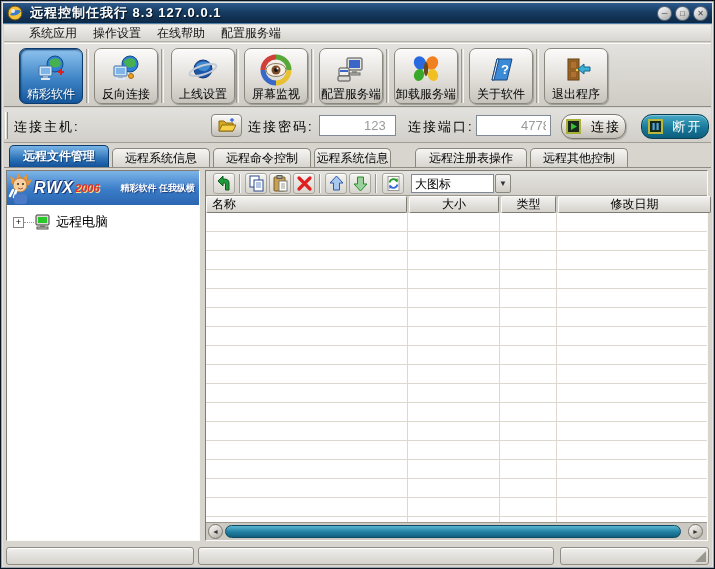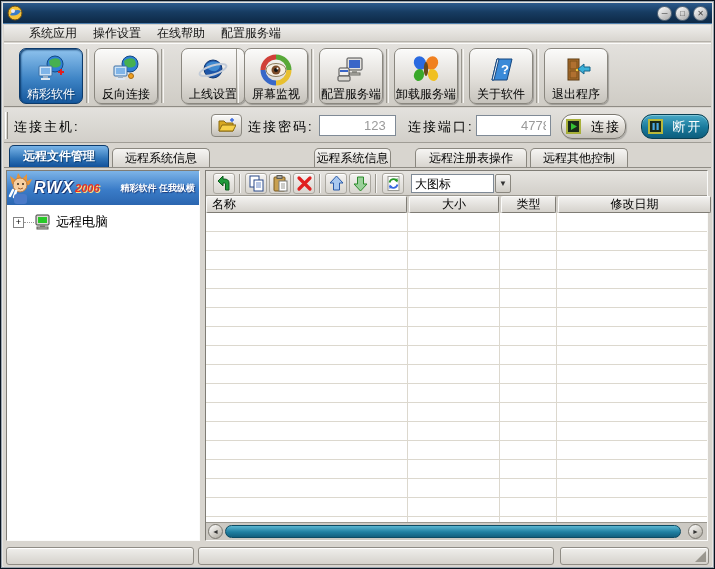--- a/index.html
+++ b/index.html
@@ -127,20 +127,21 @@
 <body>
 
 <div class="window">
 
   <div class="titlebar">
     <svg class="app-icon" viewBox="0 0 17 16">
       <circle cx="8" cy="8" r="7" fill="#f5c33a" stroke="#6a4a10"></circle>
       <path d="M3 10 Q8 3 14 6 Q10 12 3 10 Z" fill="#3a7cc8"></path>
       <circle cx="6" cy="6" r="2" fill="#e8e8f8"></circle>
     </svg>
+    <span class="title-text">远程控制任我行 8.3  127.0.0.1</span>
     <div class="win-controls">
       <div class="winbtn">─</div>
       <div class="winbtn">□</div>
       <div class="winbtn">✕</div>
     </div>
   </div>
 
   <div class="menubar">
     <span class="menu-item">系统应用</span>
     <span class="menu-item">操作设置</span>
@@ -172,21 +173,21 @@
           <rect x="4" y="12" width="13" height="10" rx="1" fill="#cfe4f7" stroke="#3a6ea5"></rect>
           <rect x="6" y="14" width="9" height="6" fill="#7fb4e8"></rect>
           <rect x="8" y="22" width="5" height="2" fill="#9ab0c8"></rect>
             <rect x="6" y="24" width="9" height="2" fill="#dfe8f2"></rect>
           <circle cx="21" cy="22" r="2.5" fill="#f0a020" stroke="#a86a10"></circle>
         </svg>
       </span>
       <span class="tlabel">反向连接</span>
     </div>
     <div class="tsep" style="left:157px"></div>
-    <div class="tbtn" style="left:177px">
+    <div class="tbtn" style="left:167px">
       <span class="ticon">
         <svg width="32" height="32" viewBox="0 0 32 32">
           <circle cx="16" cy="15" r="9" fill="#1d55a8" stroke="#0d3570"></circle>
           <path d="M9 11 Q14 5 23 9 Q24 14 19 17 Q11 18 9 11 Z" fill="#3f8ad0"></path>
           <ellipse cx="16" cy="16" rx="14" ry="4.5" fill="none" stroke="#c2cbd8" stroke-width="2" transform="rotate(-18 16 16)"></ellipse>
         </svg>
       </span>
       <span class="tlabel">上线设置</span>
     </div>
     <div class="tsep" style="left:232px"></div>
@@ -286,20 +287,21 @@
         <rect x="4.5" y="4" width="2.2" height="7" fill="#4aa8e0"></rect>
         <rect x="8.5" y="4" width="2.2" height="7" fill="#4aa8e0"></rect>
       </svg>
       <span>断开</span>
     </div>
   </div>
 
   <div class="tabs">
     <div class="tab active" style="left:5px;width:100px">远程文件管理</div>
     <div class="tab" style="left:108px;width:98px">远程系统信息</div>
+    <div class="tab" style="left:209px;width:98px">远程命令控制</div>
     <div class="tab" style="left:310px;width:77px">远程系统信息</div>
     <div class="tab" style="left:411px;width:112px">远程注册表操作</div>
     <div class="tab" style="left:526px;width:98px">远程其他控制</div>
   </div>
 
   <div class="main">
 
     <div class="panel left-panel">
       <div class="banner">
         <svg class="banner-char" viewBox="0 0 26 32">

